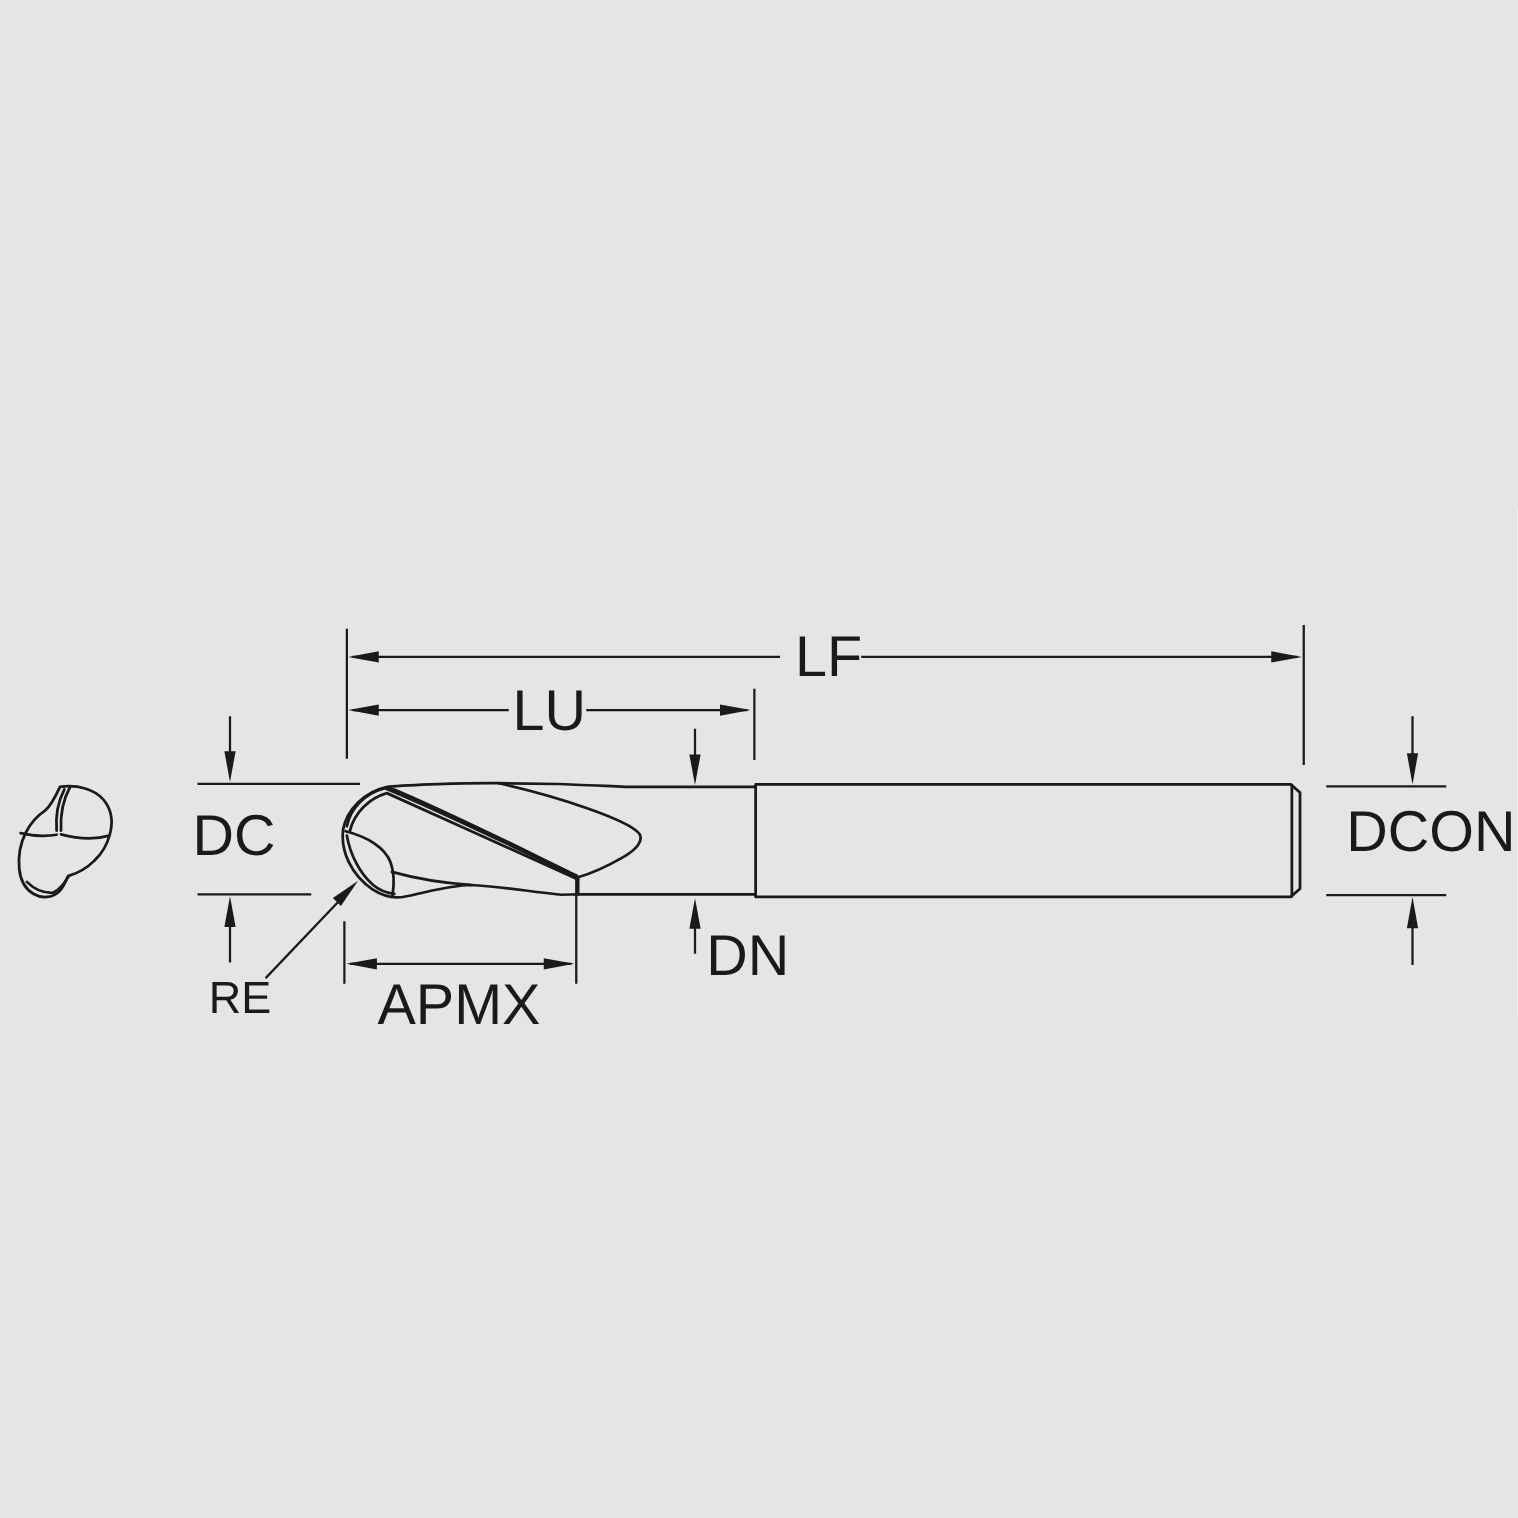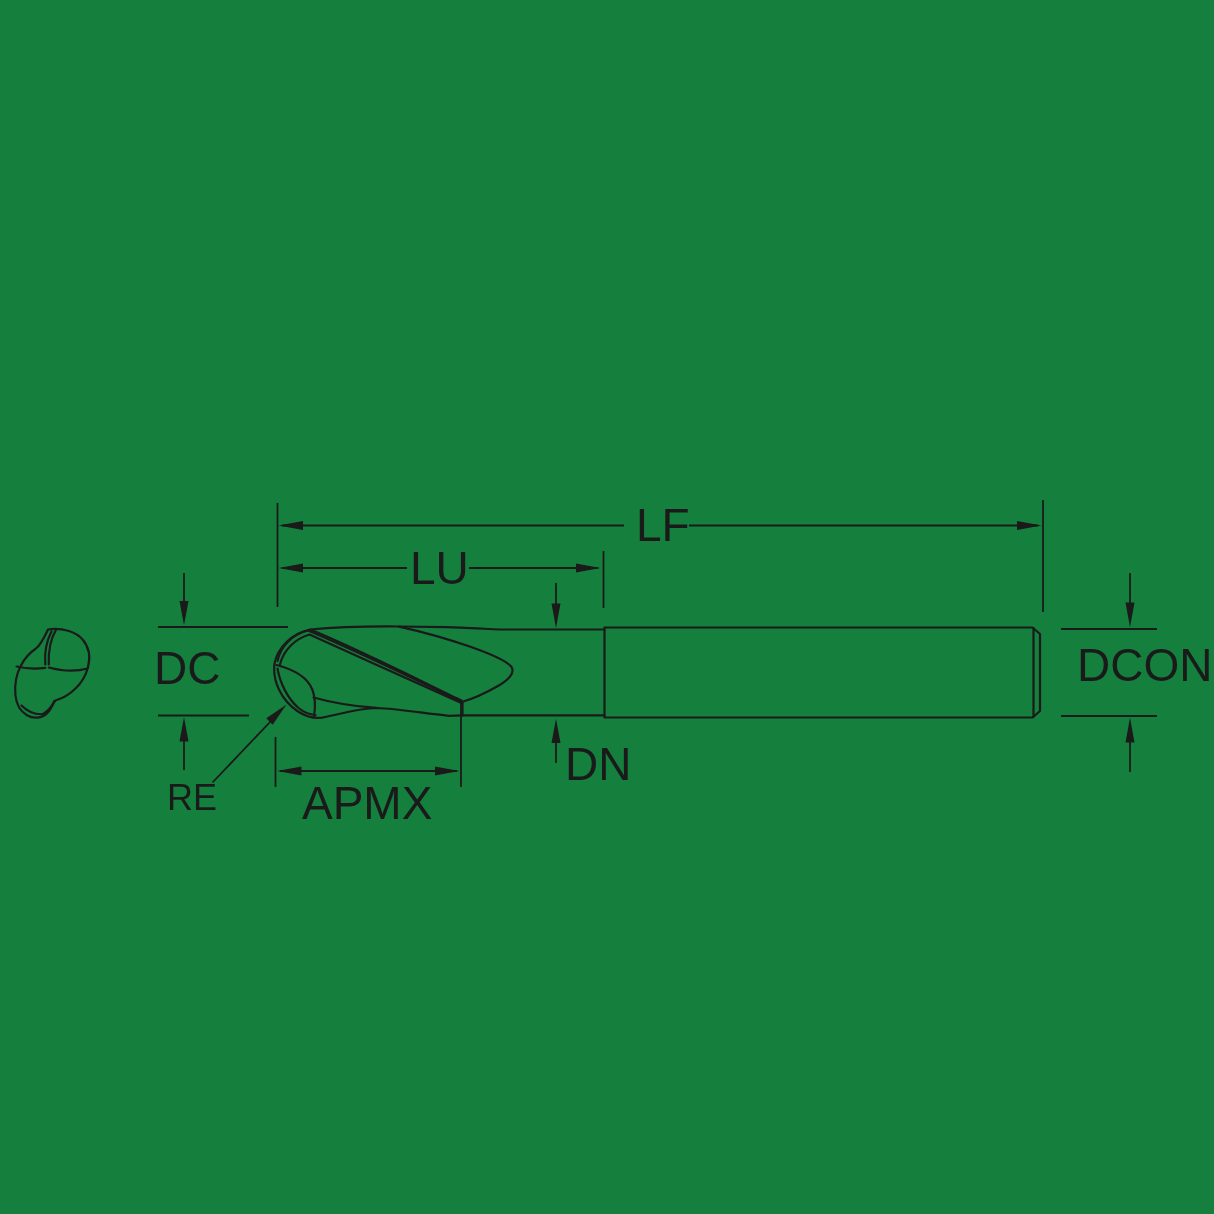--- a/index.html
+++ b/index.html
@@ -3,21 +3,21 @@
 <meta charset="utf-8">
 <style>
   html, body {
     margin: 0;
     padding: 0;
     background: #ffffff;
   }
   .canvas-wrap {
     width: 1214px;
     height: 1214px;
-    background: #15803d;
+    background: #e5e5e5;
     position: relative;
   }
   svg text {
     font-family: "Liberation Sans", "DejaVu Sans", sans-serif;
     fill: #1a1a1a;
   }
   .dim-label {
     font-size: 46px;
   }
   .dim-label-small {

